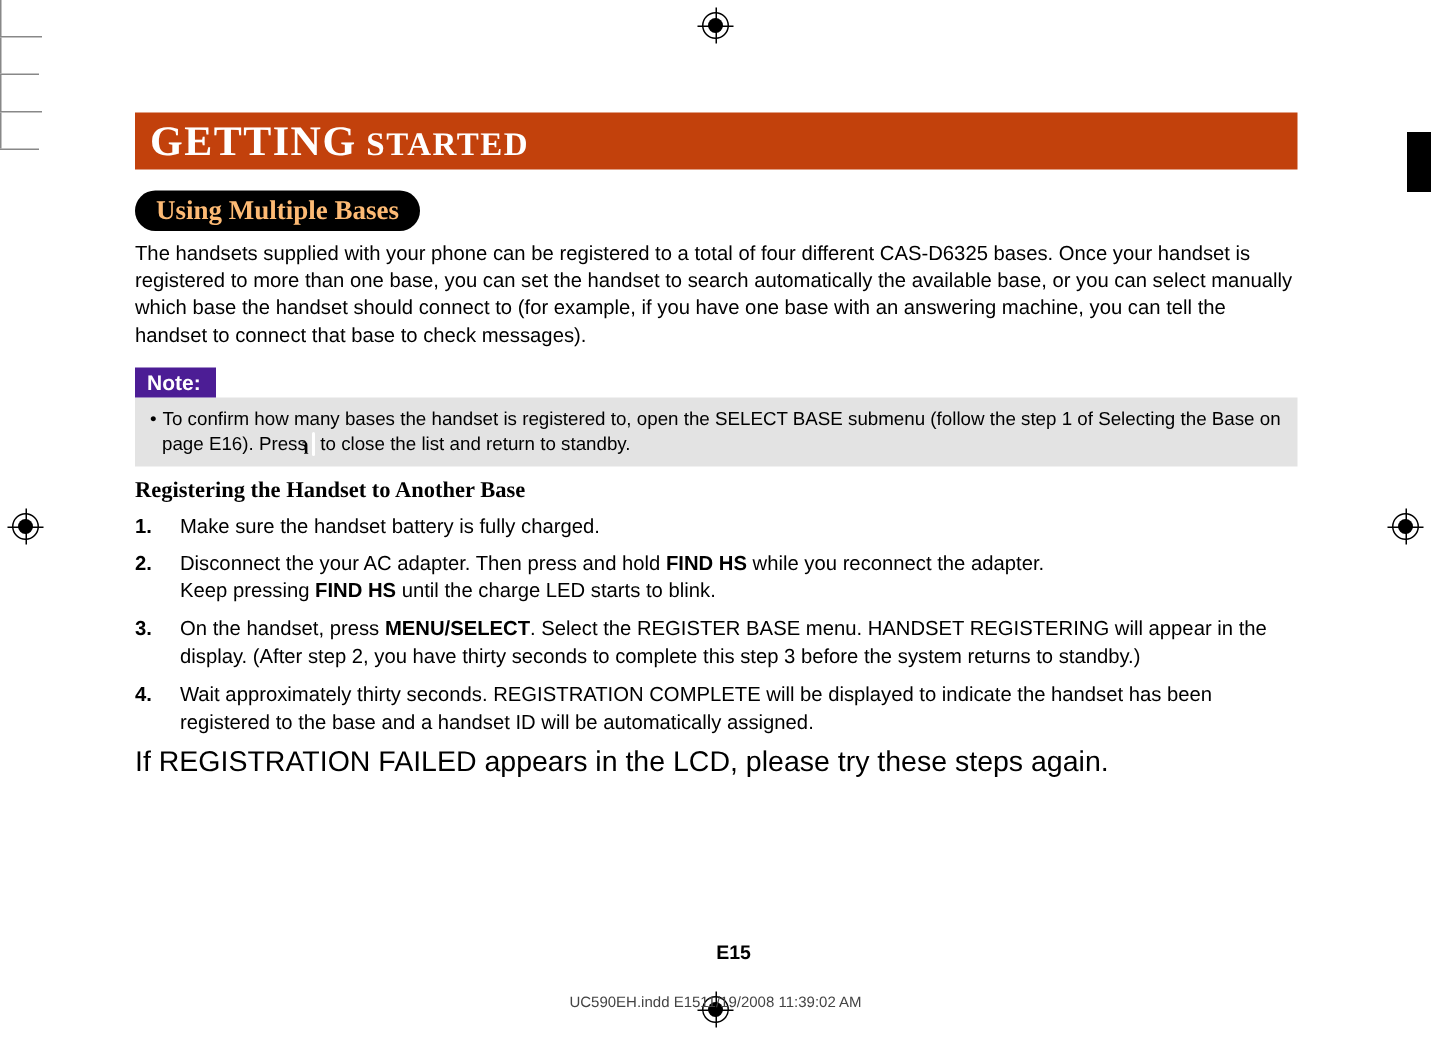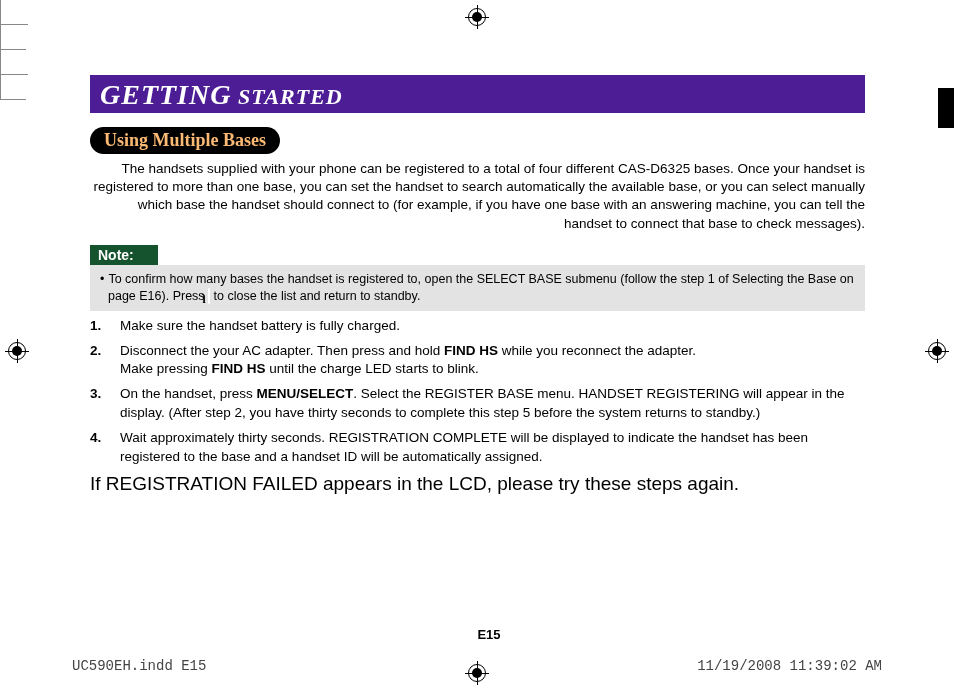--- a/index.html
+++ b/index.html
@@ -35,54 +35,52 @@
     right: 0; top: 88px;
     width: 16px; height: 40px;
     background: #000;
   }
   .page {
     position: absolute;
     left: 90px; top: 75px;
     width: 775px;
   }
   .title-bar {
-    background: #4c1d95;
+    background: #c2410c;
     color: #fff;
     padding: 4px 10px 2px 10px;
     font-family: "Times New Roman", serif;
-    font-style: italic;
   }
   .title-bar .big { font-size: 28px; font-weight: bold; letter-spacing: 1px; }
   .title-bar .small { font-size: 22px; font-weight: bold; letter-spacing: 1px; }
   .pill-wrap { margin-top: 14px; }
   .pill {
     display: inline-block;
     background: #000;
     color: #fdba74;
     font-family: "Times New Roman", serif;
     font-weight: bold;
     font-size: 18px;
     padding: 3px 14px 3px 14px;
     border-radius: 14px;
   }
   .intro {
     margin-top: 6px;
     font-size: 13.5px;
     line-height: 1.35;
-    text-align: right;
   }
   .note-head {
     margin-top: 12px;
-    background: #14532d;
+    background: #4c1d95;
     color: #fff;
     font-weight: bold;
     display: inline-block;
     padding: 2px 8px;
     font-size: 14px;
-    width: 68px;
+    width: 54px;
   }
   .note-body {
     background: #e3e3e3;
     padding: 6px 10px 6px 18px;
     font-size: 12.5px;
     font-family: Arial, Helvetica, sans-serif;
     line-height: 1.35;
     text-indent: -8px;
   }
   .note-body .bullet { padding-right: 4px; }
@@ -136,25 +134,25 @@
     text-align: center;
     font-weight: bold;
     font-size: 13px;
     padding-left: 24px;
   }
   .footer {
     position: absolute;
     bottom: 26px;
     left: 72px;
     right: 72px;
-    font-size: 14px;
+    font-size: 10px;
     color: #444;
     display: flex;
-    justify-content: space-between;
-    font-family: Liberation Mono, monospace;
+    justify-content: center;
+    font-family: Liberation Sans, sans-serif;
   }
 </style>
 </head>
 <body>
 
 <div class="crop-line-v" style="left:46px; top:0; height:24px;"></div>
 <div class="crop-line-h" style="left:0; top:42px; width:28px;"></div>
 <div class="crop-line-v" style="left:908px; top:0; height:24px;"></div>
 <div class="crop-line-h" style="left:928px; top:42px; width:26px;"></div>
 <div class="crop-line-v" style="left:46px; bottom:0; height:24px;"></div>
@@ -189,25 +187,26 @@
 
   <p class="intro">The handsets supplied with your phone can be registered to a total of four different CAS-D6325 bases. Once your handset is registered to more than one base, you can set the handset to search automatically the available base, or you can select manually which base the handset should connect to (for example, if you have one base with an answering machine, you can tell the handset to connect that base to check messages).</p>
 
   <div>
     <div class="note-head">Note:</div>
     <div class="note-body">
       <span class="bullet">•</span><span>To confirm how many bases the handset is registered to, open the SELECT BASE submenu (follow the step 1 of Selecting the Base on page E16). Press </span><span class="end-icon">ɿ</span><span> to close the list and return to standby.</span>
     </div>
   </div>
 
+  <div class="subhead">Registering the Handset to Another Base</div>
 
   <ol class="steps" id="steps-list">
       <li><span>Make sure the handset battery is fully charged.</span></li>
-      <li><span>Disconnect the your AC adapter. Then press and hold </span><span class="bold">FIND HS</span><span> while you reconnect the adapter.</span><br><span>Make pressing </span><span class="bold">FIND HS</span><span> until the charge LED starts to blink.</span></li>
-      <li><span>On the handset, press </span><span class="bold">MENU/SELECT</span><span>. Select the REGISTER BASE menu. HANDSET REGISTERING will appear in the display. (After step 2, you have thirty seconds to complete this step 5 before the system returns to standby.)</span></li>
+      <li><span>Disconnect the your AC adapter. Then press and hold </span><span class="bold">FIND HS</span><span> while you reconnect the adapter.</span><br><span>Keep pressing </span><span class="bold">FIND HS</span><span> until the charge LED starts to blink.</span></li>
+      <li><span>On the handset, press </span><span class="bold">MENU/SELECT</span><span>. Select the REGISTER BASE menu. HANDSET REGISTERING will appear in the display. (After step 2, you have thirty seconds to complete this step 3 before the system returns to standby.)</span></li>
       <li><span>Wait approximately thirty seconds. REGISTRATION COMPLETE will be displayed to indicate the handset has been registered to the base and a handset ID will be automatically assigned.</span></li>
     </ol>
 
   <p class="after">If REGISTRATION FAILED appears in the LCD, please try these steps again.</p>
 
 </div>
 
 <div class="pagenum">E15</div>
 
 <div class="footer">

